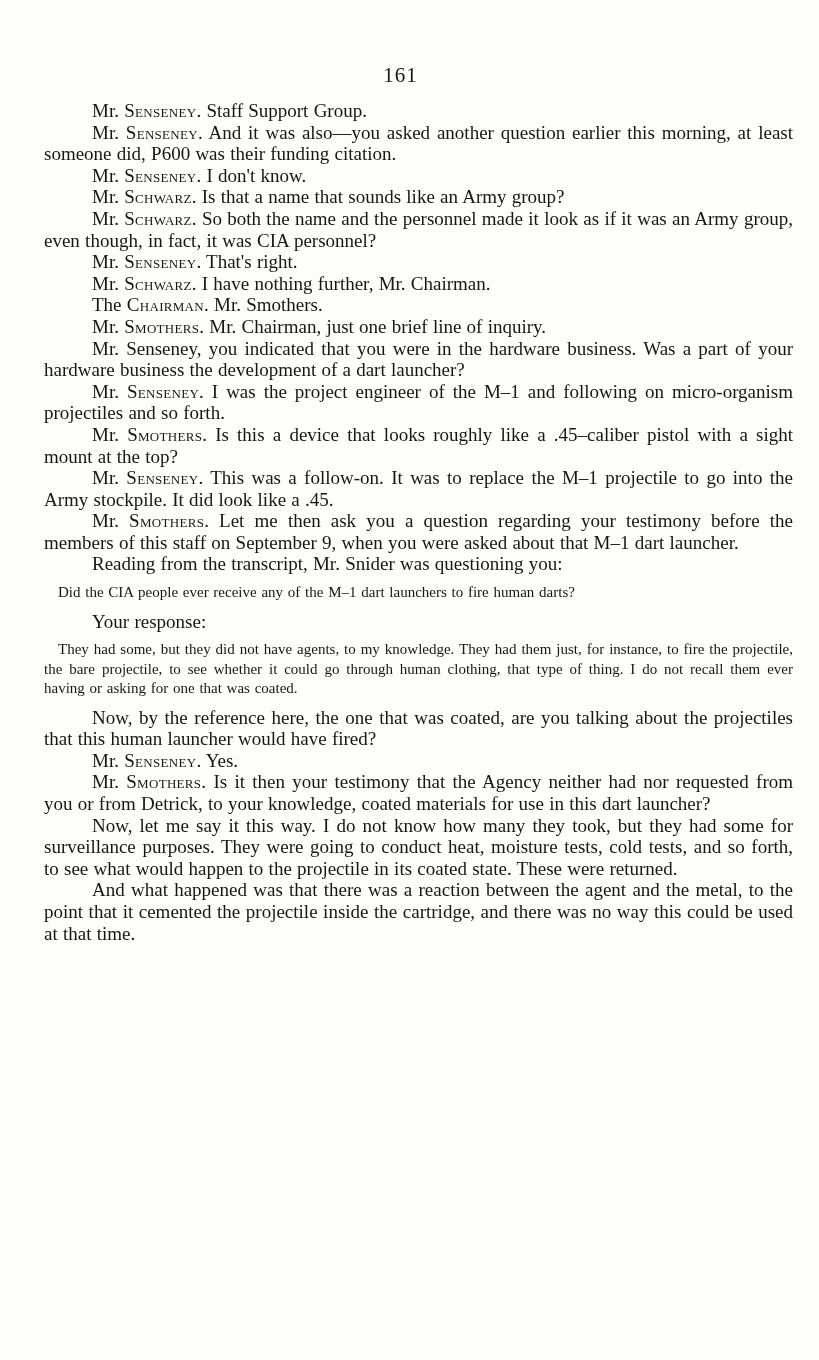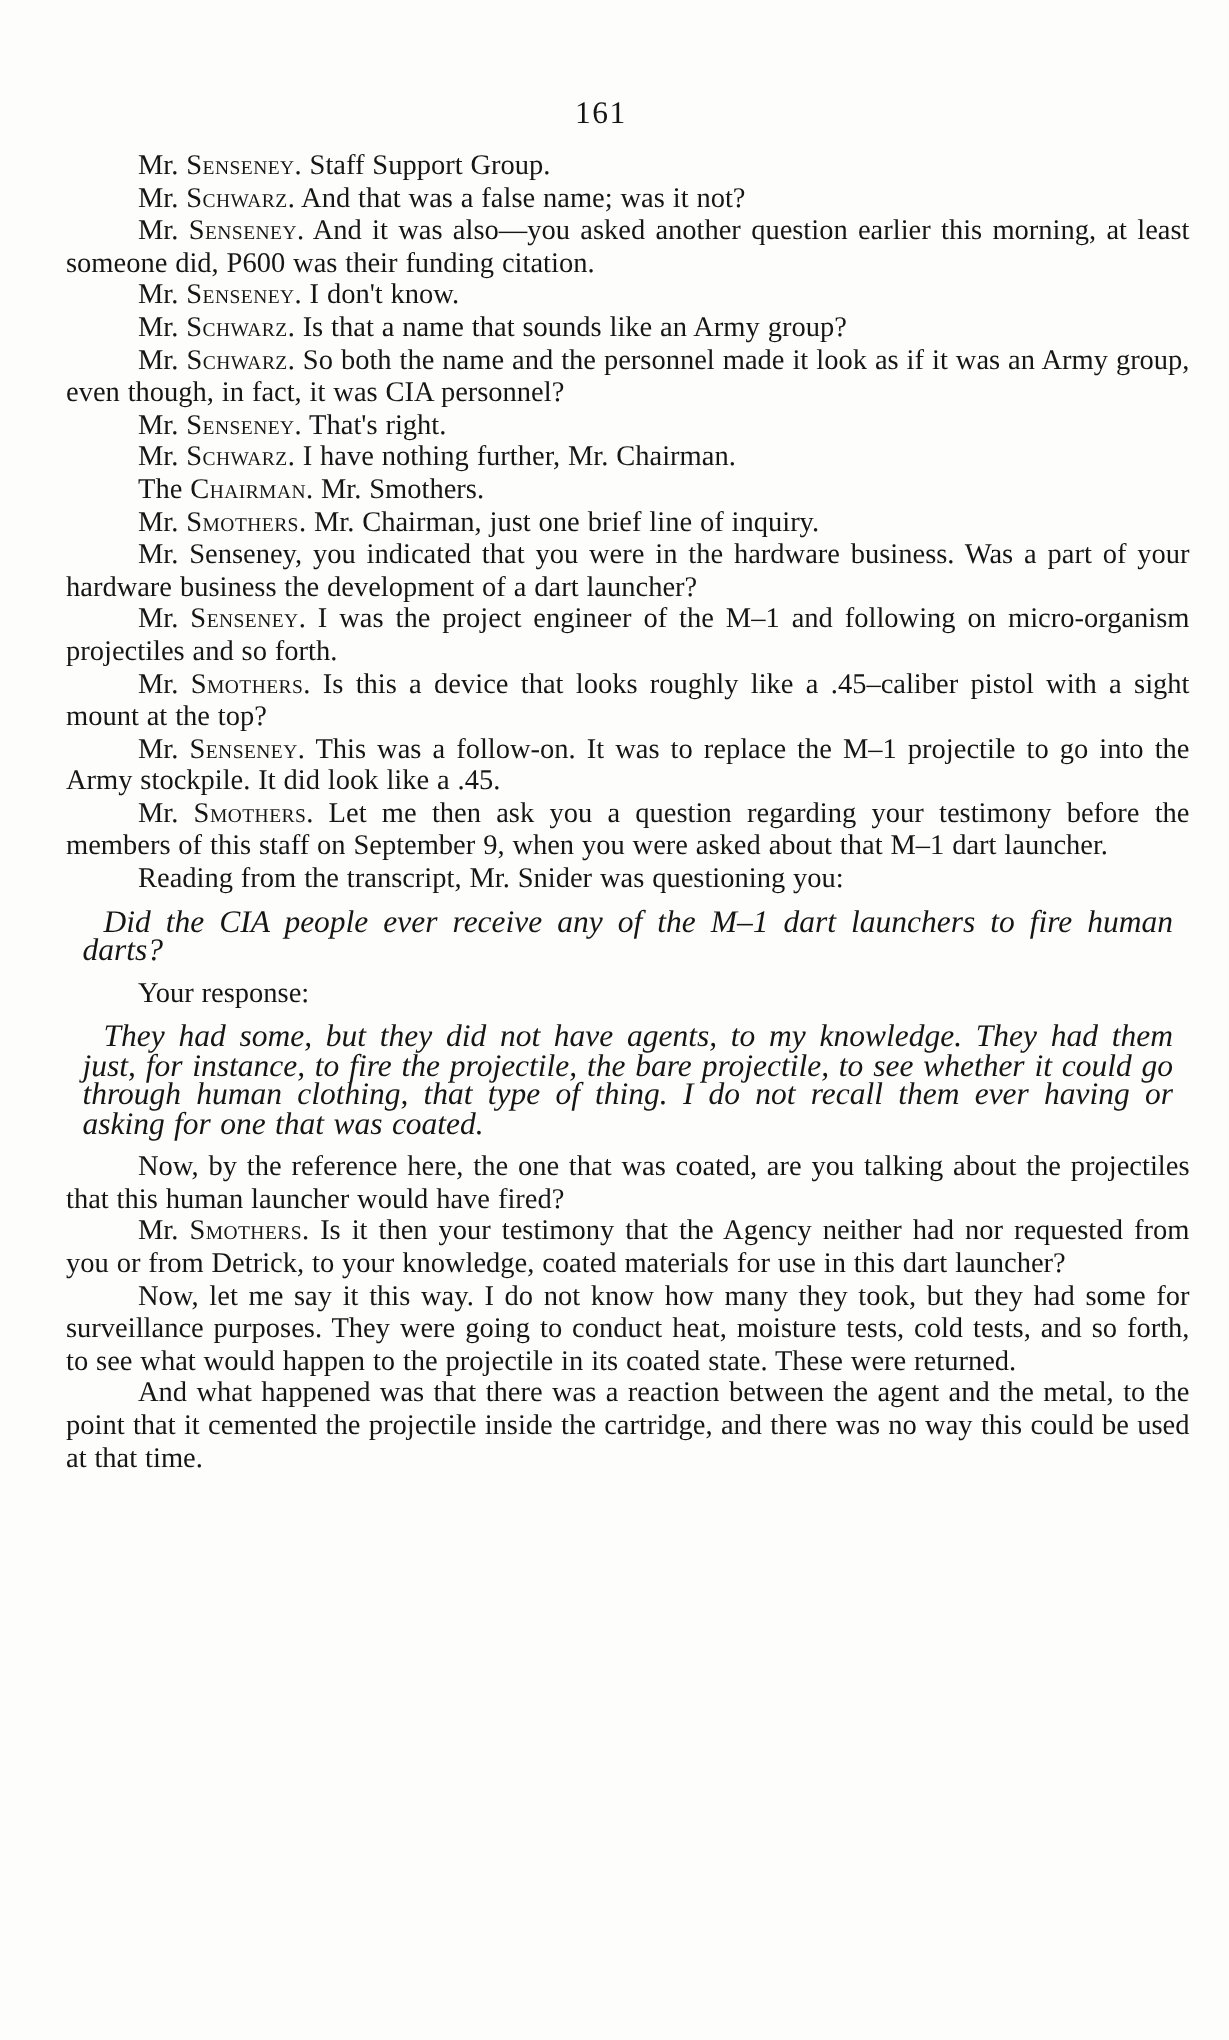--- a/index.html
+++ b/index.html
@@ -26,52 +26,51 @@
   .content {
     position: absolute;
     top: 100px; left: 44px; right: 38px;
     text-align: justify;
     font-size: 19px;
     line-height: 21.6px;
     word-spacing: 0.5px;
   }
   .para { margin: 0; text-indent: 48px; }
   .para.quote {
-    font-size: 21px;
+    font-size: 15px;
     line-height: 19.5px;
     text-indent: 14px;
-    margin: 8px 11px;
+    margin: 8px 0;
     word-spacing: 1px;
-    font-style: italic;
   }
   .speaker .sc { font-variant: small-caps; letter-spacing: 0.3px; }
 </style>
 </head>
 <body>
 
 <div class="page">
   <div class="page-number">161</div>
   <div class="content">
       <p class="para dialogue"><span class="speaker">Mr. <span class="sc">Senseney</span>. </span>Staff Support Group.</p>
-      <p class="para dialogue"><span class="speaker">Mr. <span class="sc">Schwarz</span>. </span>And that was a false name; was it not?</p>
       <p class="para dialogue"><span class="speaker">Mr. <span class="sc">Senseney</span>. </span>And it was also—you asked another question earlier this morning, at least someone did, P600 was their funding citation.</p>
       <p class="para dialogue"><span class="speaker">Mr. <span class="sc">Senseney</span>. </span>I don't know.</p>
       <p class="para dialogue"><span class="speaker">Mr. <span class="sc">Schwarz</span>. </span>Is that a name that sounds like an Army group?</p>
       <p class="para dialogue"><span class="speaker">Mr. <span class="sc">Schwarz</span>. </span>So both the name and the personnel made it look as if it was an Army group, even though, in fact, it was CIA personnel?</p>
       <p class="para dialogue"><span class="speaker">Mr. <span class="sc">Senseney</span>. </span>That's right.</p>
       <p class="para dialogue"><span class="speaker">Mr. <span class="sc">Schwarz</span>. </span>I have nothing further, Mr. Chairman.</p>
       <p class="para dialogue"><span class="speaker">The <span class="sc">Chairman</span>. </span>Mr. Smothers.</p>
       <p class="para dialogue"><span class="speaker">Mr. <span class="sc">Smothers</span>. </span>Mr. Chairman, just one brief line of inquiry.</p>
       <p class="para plain">Mr. Senseney, you indicated that you were in the hardware business. Was a part of your hardware business the development of a dart launcher?</p>
       <p class="para dialogue"><span class="speaker">Mr. <span class="sc">Senseney</span>. </span>I was the project engineer of the M–1 and following on micro-organism projectiles and so forth.</p>
       <p class="para dialogue"><span class="speaker">Mr. <span class="sc">Smothers</span>. </span>Is this a device that looks roughly like a .45–caliber pistol with a sight mount at the top?</p>
       <p class="para dialogue"><span class="speaker">Mr. <span class="sc">Senseney</span>. </span>This was a follow-on. It was to replace the M–1 projectile to go into the Army stockpile. It did look like a .45.</p>
       <p class="para dialogue"><span class="speaker">Mr. <span class="sc">Smothers</span>. </span>Let me then ask you a question regarding your testimony before the members of this staff on September 9, when you were asked about that M–1 dart launcher.</p>
       <p class="para plain">Reading from the transcript, Mr. Snider was questioning you:</p>
       <p class="para quote">Did the CIA people ever receive any of the M–1 dart launchers to fire human darts?</p>
       <p class="para plain">Your response:</p>
       <p class="para quote">They had some, but they did not have agents, to my knowledge. They had them just, for instance, to fire the projectile, the bare projectile, to see whether it could go through human clothing, that type of thing. I do not recall them ever having or asking for one that was coated.</p>
       <p class="para plain">Now, by the reference here, the one that was coated, are you talking about the projectiles that this human launcher would have fired?</p>
+      <p class="para dialogue"><span class="speaker">Mr. <span class="sc">Senseney</span>. </span>Yes.</p>
       <p class="para dialogue"><span class="speaker">Mr. <span class="sc">Smothers</span>. </span>Is it then your testimony that the Agency neither had nor requested from you or from Detrick, to your knowledge, coated materials for use in this dart launcher?</p>
       <p class="para plain">Now, let me say it this way. I do not know how many they took, but they had some for surveillance purposes. They were going to conduct heat, moisture tests, cold tests, and so forth, to see what would happen to the projectile in its coated state. These were returned.</p>
       <p class="para plain">And what happened was that there was a reaction between the agent and the metal, to the point that it cemented the projectile inside the cartridge, and there was no way this could be used at that time.</p>
     </div>
 </div>
 
 </body></html>

